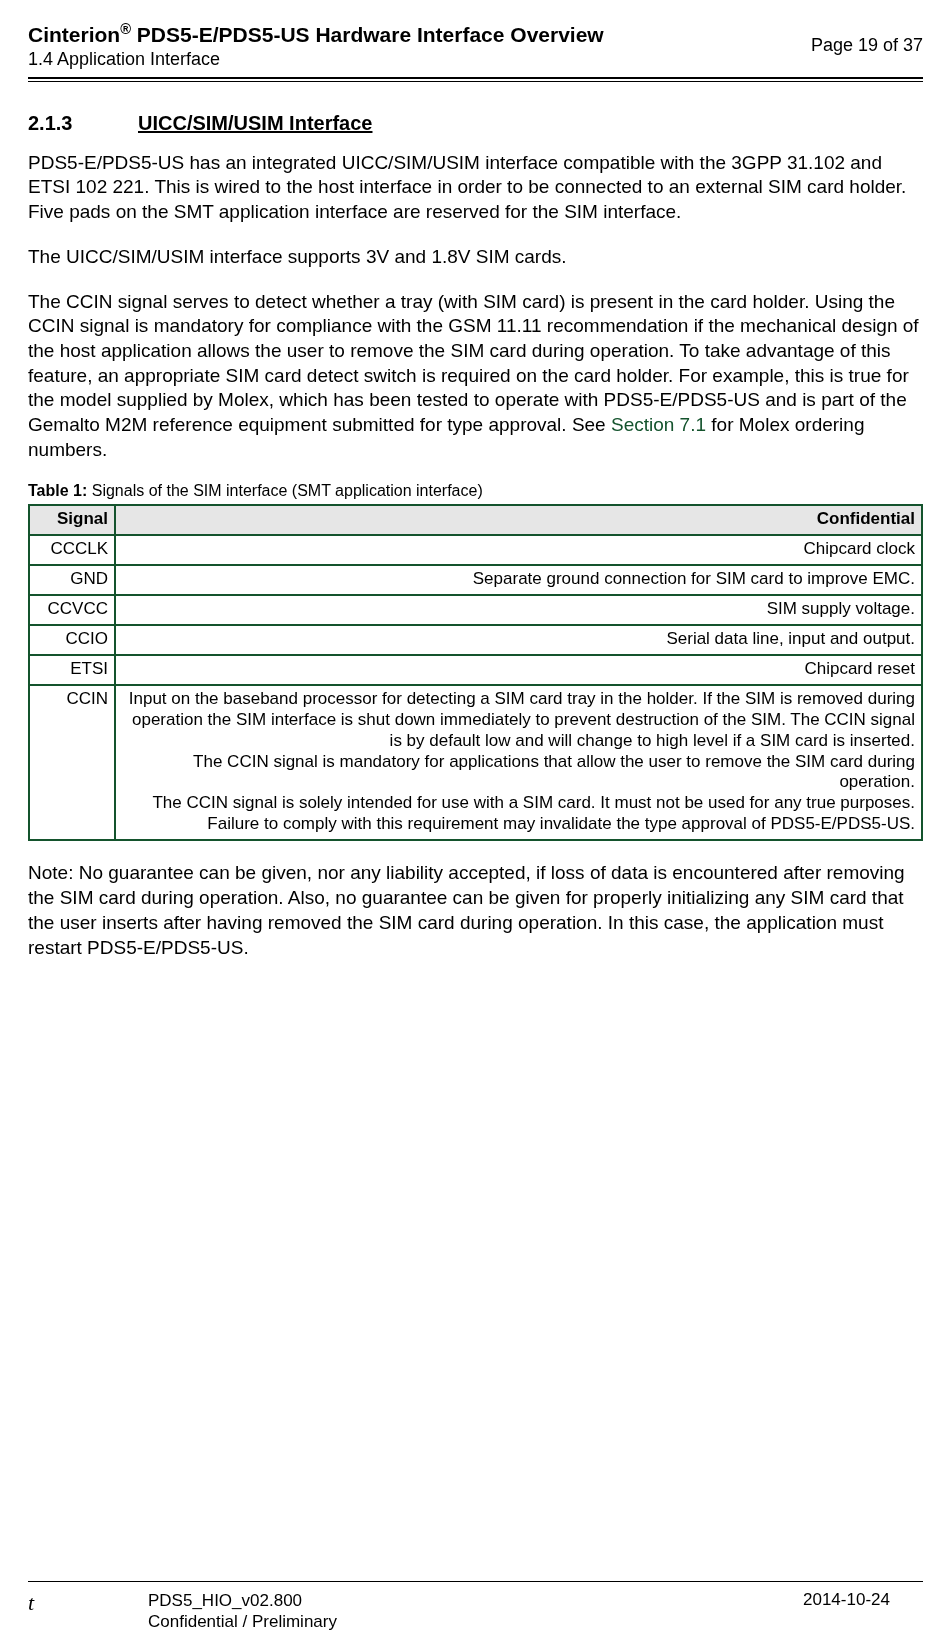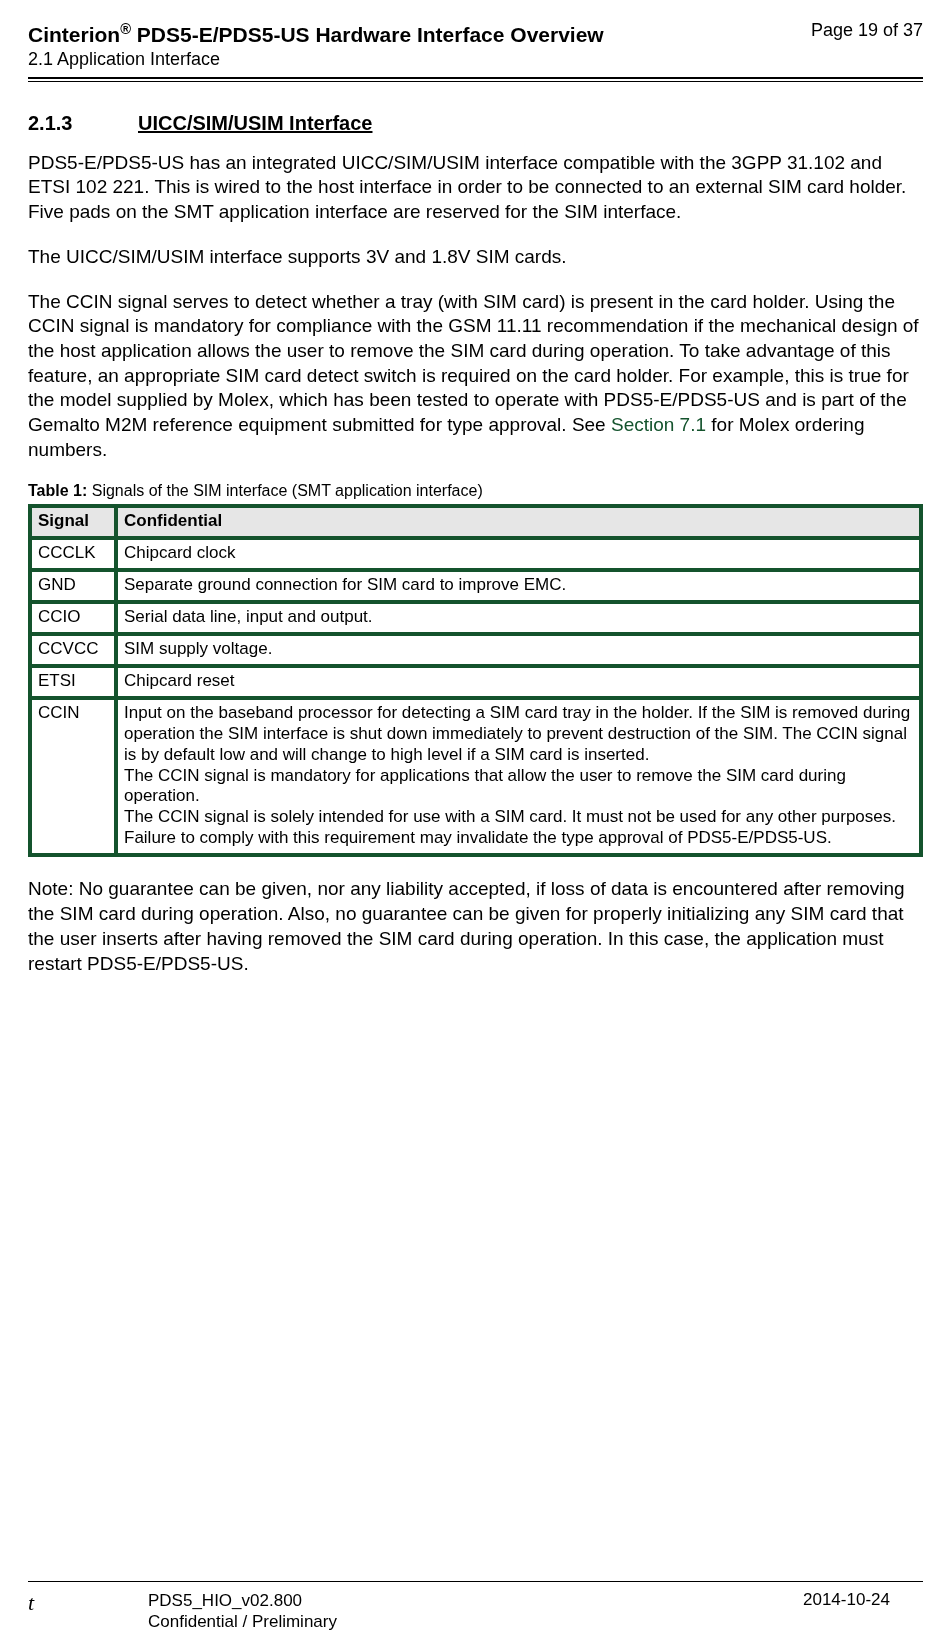--- a/index.html
+++ b/index.html
@@ -13,21 +13,21 @@
   .page {
     width: 951px;
     min-height: 1642px;
     padding: 20px 28px 0 28px;
     box-sizing: border-box;
     position: relative;
   }
   .header {
     display: flex;
     justify-content: space-between;
-    align-items: flex-start;
+    align-items: center;
     border-bottom: none;
     padding-bottom: 2px;
   }
   .header-left {
     line-height: 1.25;
   }
   .header-title {
     font-size: 21px;
     font-weight: bold;
   }
@@ -74,23 +74,23 @@
   }
   .table-caption .bold {
     font-weight: bold;
   }
   table.sig {
     border-collapse: collapse;
     width: 100%;
     font-size: 17px;
   }
   table.sig th, table.sig td {
-    border: 4px solid #14532d;
+    border: 2px solid #14532d;
     padding: 3px 6px 5px 6px;
-    text-align: left;
+    text-align: right;
     vertical-align: top;
   }
   table.sig th {
     background: #e6e6e6;
     font-weight: bold;
   }
   table.sig col.col-signal {
     width: 86px;
   }
   .ccin-cell {
@@ -136,21 +136,21 @@
 </head>
 <body>
 
 <div class="page">
 
   <div class="header">
     <div class="header-left">
       <div class="header-title">
         <span>Cinterion</span><span class="sup">®</span><span> PDS5-E/PDS5-US Hardware Interface Overview</span>
       </div>
-      <div class="header-sub">2.1 Application Interface</div>
+      <div class="header-sub">1.4 Application Interface</div>
     </div>
     <div class="header-right">Page 19 of 37</div>
   </div>
   <hr class="hr1">
   <hr class="hr2">
 
   <div class="section-heading">
     <span class="num">2.1.3</span><span>UICC/SIM/USIM Interface</span>
   </div>
 
@@ -178,37 +178,37 @@
     <tbody>
       <tr>
         <td>CCCLK</td>
         <td>Chipcard clock</td>
       </tr>
       <tr>
         <td>GND</td>
         <td>Separate ground connection for SIM card to improve EMC.</td>
       </tr>
       <tr>
+        <td>CCVCC</td>
+        <td>SIM supply voltage.</td>
+      </tr>
+      <tr>
         <td>CCIO</td>
         <td>Serial data line, input and output.</td>
-      </tr>
-      <tr>
-        <td>CCVCC</td>
-        <td>SIM supply voltage.</td>
       </tr>
       <tr>
         <td>ETSI</td>
         <td>Chipcard reset</td>
       </tr>
       <tr>
         <td>CCIN</td>
         <td class="ccin-cell">
           <div>Input on the baseband processor for detecting a SIM card tray in the holder. If the SIM is removed during operation the SIM interface is shut down immediately to prevent destruction of the SIM. The CCIN signal is by default low and will change to high level if a SIM card is inserted.</div>
           <div>The CCIN signal is mandatory for applications that allow the user to remove the SIM card during operation.</div>
-          <div>The CCIN signal is solely intended for use with a SIM card. It must not be used for any other purposes. Failure to comply with this requirement may invalidate the type approval of PDS5-E/PDS5-US.</div>
+          <div>The CCIN signal is solely intended for use with a SIM card. It must not be used for any true purposes. Failure to comply with this requirement may invalidate the type approval of PDS5-E/PDS5-US.</div>
         </td>
       </tr>
     </tbody>
   </table>
 
   <p class="body" style="margin-top:20px;">Note: No guarantee can be given, nor any liability accepted, if loss of data is encountered after removing the SIM card during operation. Also, no guarantee can be given for properly initializing any SIM card that the user inserts after having removed the SIM card during operation. In this case, the application must restart PDS5-E/PDS5-US.</p>
 
   <div class="footer">
     <hr class="foot-hr">
     <div class="foot-row">

